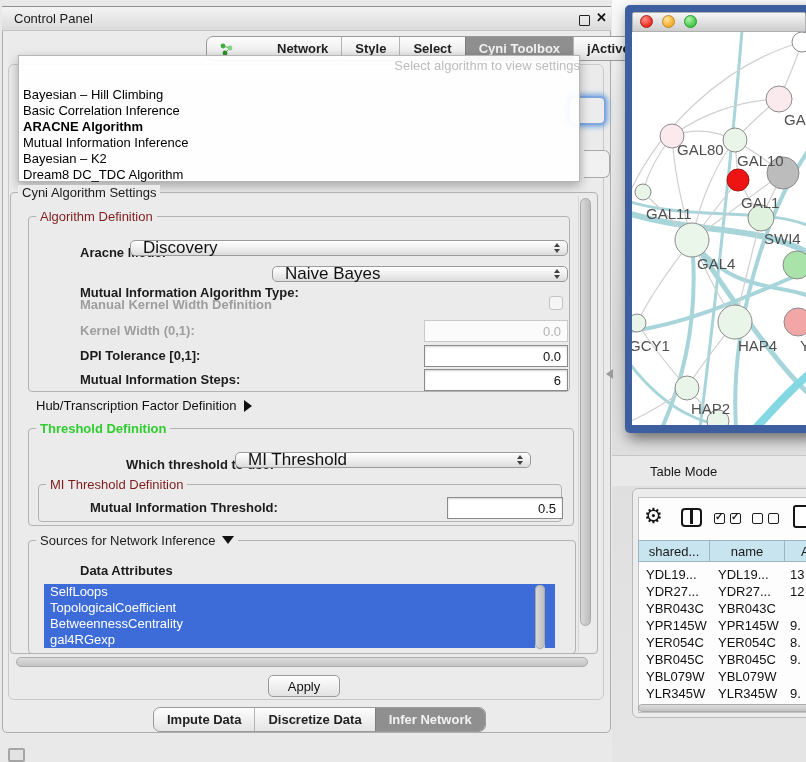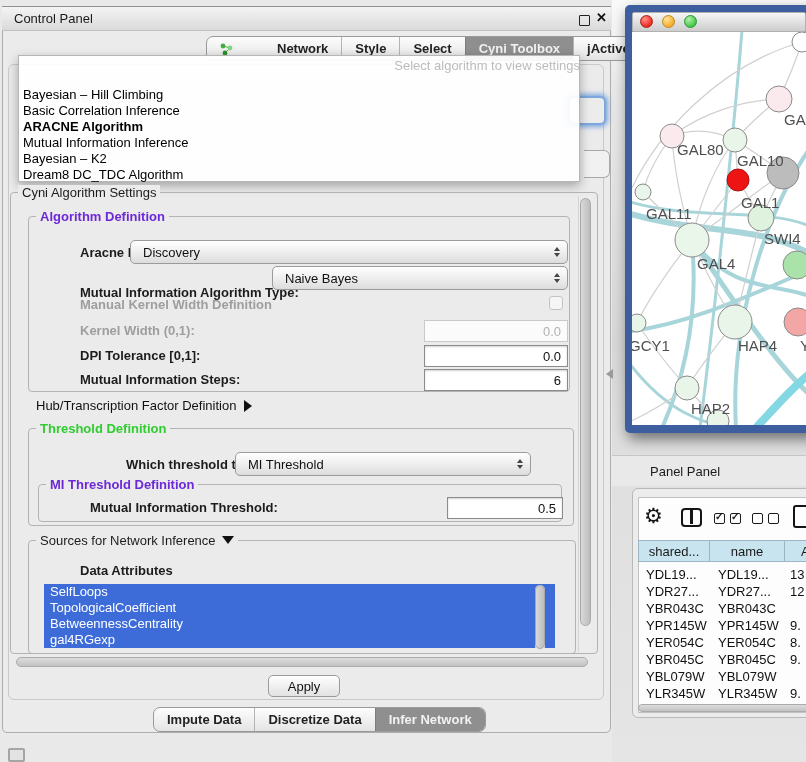--- a/index.html
+++ b/index.html
@@ -26,25 +26,25 @@
   .ghost-frag{left:584px;top:150px;width:26px;height:28px;border:1px solid #a9a9a9;border-left:none;border-radius:0 6px 6px 0;background:#f1f1f1;box-sizing:border-box;}
   
   .popup{left:18px;top:55px;width:562px;height:127px;background:rgba(255,255,255,0.93);border:1px solid #b6b6b6;box-shadow:0 4px 10px rgba(0,0,0,0.3);box-sizing:border-box;}
   .popup-hint{left:18px;top:58px;width:562px;text-align:right;font-size:13px;color:#bcbcbc;}
   #algo-list{left:21px;top:87px;width:550px;}
   #algo-list .algo-item{height:16px;line-height:16px;font-size:13px;color:#000;padding-left:2px;}
   #algo-list .algo-item.bold{font-weight:bold;}
   
   .group{border:1px solid #b3b3b3;border-radius:4px;box-sizing:border-box;}
   .legend{position:absolute;background:#ebebeb;padding:0 4px;font-size:13px;color:#1c1c1c;white-space:nowrap;}
-  .legend.blue{color:#6d28d9;font-weight:bold;}
+  .legend.blue{color:#7f1d1d;font-weight:normal;}
   .legend.green{color:#2fcd2f;font-weight:bold;}
   .lbl{font-size:13px;font-weight:bold;color:#1c1c1c;white-space:nowrap;margin-left:44px;}
   .lbl.dis{color:#9e9e9e;}
-  .combo{display:flex;align-items:center;height:24px;border:1px solid #9b9b9b;border-radius:5px;background:linear-gradient(#ffffff,#ededed 55%,#dcdcdc);box-sizing:border-box;padding:0 7px 0 12px;font-size:13px;color:#111;}
+  .combo{display:flex;align-items:center;height:16px;border:1px solid #9b9b9b;border-radius:5px;background:linear-gradient(#ffffff,#ededed 55%,#dcdcdc);box-sizing:border-box;padding:0 7px 0 12px;font-size:17px;color:#111;}
   .combo .cval{flex:1;}
   .spin{display:flex;flex-direction:column;align-items:center;gap:2px;}
   .spin i{width:0;height:0;border-left:3.5px solid transparent;border-right:3.5px solid transparent;}
   .spin .up{border-bottom:4px solid #444;}
   .spin .dn{border-top:4px solid #444;}
   .field{height:22px;line-height:22px;background:#fff;border:1px solid #8b8b8b;box-shadow:inset 0 1px 2px rgba(0,0,0,.18);box-sizing:border-box;text-align:right;padding-right:6px;font-size:13px;color:#111;}
   .field.dis{border:1px solid #c9c9c9;box-shadow:none;background:#fbfbfb;color:#b2b2b2;}
   .chk{width:14px;height:14px;border:1px solid #c3c3c3;border-radius:3px;background:#f5f5f5;box-sizing:border-box;}
   .tri-right{display:inline-block;width:0;height:0;border-top:6px solid transparent;border-bottom:6px solid transparent;border-left:8px solid #111;margin-left:8px;vertical-align:-2px;}
   .tri-down{display:inline-block;width:0;height:0;border-left:6px solid transparent;border-right:6px solid transparent;border-top:8px solid #111;margin-left:6px;vertical-align:1px;}
@@ -297,21 +297,21 @@
         <text x="764" y="244" font-size="15" fill="#4f4f4f">SWI4</text>
         <text x="697" y="269" font-size="15" fill="#4f4f4f">GAL4</text>
         <text x="629" y="351" font-size="15" fill="#4f4f4f">GCY1</text>
         <text x="738" y="351" font-size="15" fill="#4f4f4f">HAP4</text>
         <text x="800" y="351" font-size="15" fill="#4f4f4f">Y</text>
         <text x="691" y="414" font-size="15" fill="#4f4f4f">HAP2</text>
       </svg>
   </div>
 
   <div class="abs tp-strip"></div>
-  <div class="abs tp-title">Panel Panel</div>
+  <div class="abs tp-title">Table Mode</div>
   <div class="abs tp-box"></div>
   <div class="abs tp-inner"></div>
 
   <div class="abs gear">⚙</div>
   <div class="abs split-ico"></div>
   <div class="abs cb ck" style="left:714px;top:513px;"></div>
   <div class="abs cb ck" style="left:730px;top:513px;"></div>
   <div class="abs cb" style="left:752px;top:513px;"></div>
   <div class="abs cb" style="left:768px;top:513px;"></div>
   <div class="abs file-ico"></div>

